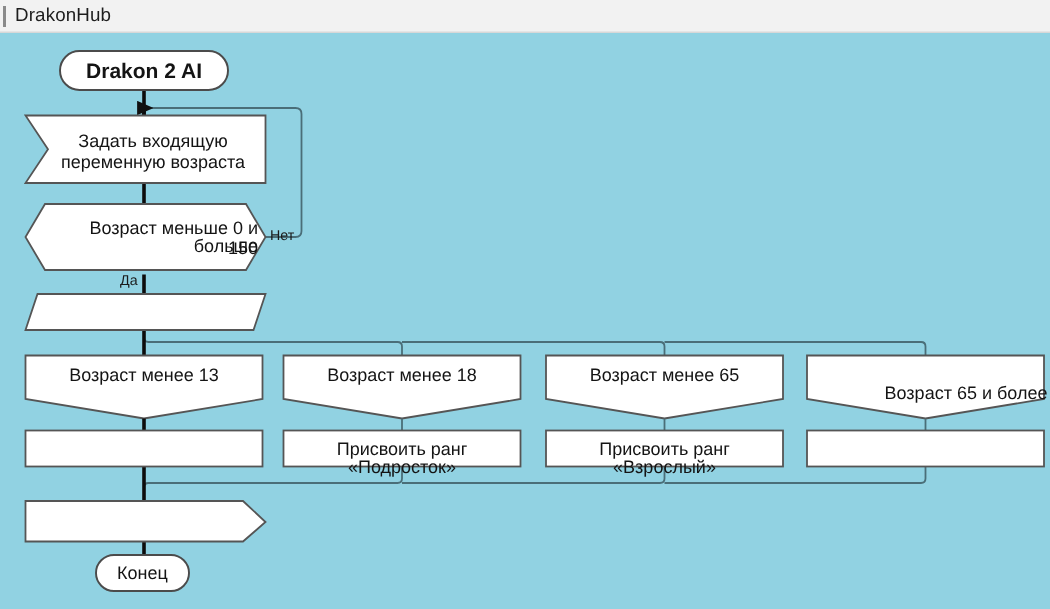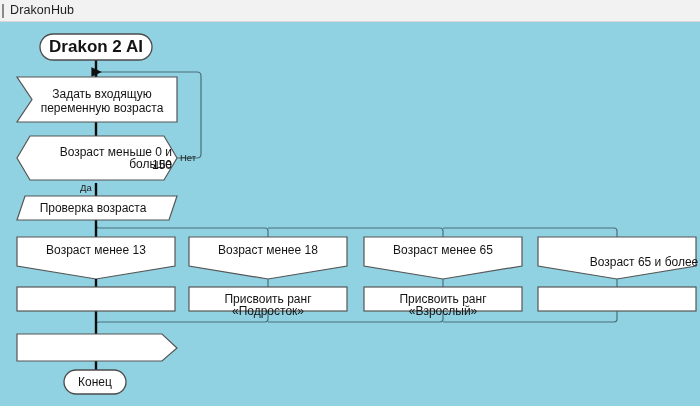--- a/index.html
+++ b/index.html
@@ -66,21 +66,21 @@
   }
   .nodetext {
     position: absolute;
     font-size: 12px;
     color: #141414;
     line-height: 12px;
     text-align: center;
     pointer-events: none;
   }
   .nodetext.left { text-align: right; }
-  .nodetext.title { font-weight: bold; font-size: 17px; line-height: 14px; text-align: center; }
+  .nodetext.title { font-weight: bold; font-size: 14px; line-height: 14px; text-align: center; }
 </style>
 </head>
 <body>
 
 <div id="app">
 
   <div class="titlebar">
     <div class="tb-accent"></div>
     <span class="tb-title">DrakonHub</span>
   </div>
@@ -161,21 +161,20 @@
 
     <div class="nodetext" style="left:32px; top:66px; width:140px;">Задать входящую</div>
     <div class="nodetext" style="left:32px; top:80px; width:140px;">переменную возраста</div>
 
     <div class="nodetext left" style="left:27px; top:124px; width:145px;">Возраст меньше 0 и больше</div>
     <div class="nodetext left" style="left:27px; top:137px; width:145px;">150</div>
 
     <div class="lbl" style="left:80px; top:161px;">Да</div>
     <div class="lbl" style="left:180px; top:131px;">Нет</div>
 
-    <div class="nodetext" style="left:17px; top:180px; width:152px;">Проверка возраста</div>
 
     <div class="nodetext" style="left:17px; top:222px; width:158px;">Возраст менее 13</div>
     <div class="nodetext" style="left:189px; top:222px; width:158px;">Возраст менее 18</div>
     <div class="nodetext" style="left:364px; top:222px; width:158px;">Возраст менее 65</div>
     <div class="nodetext" style="left:565px; top:222px; width:158px;margin-top:12px;">Возраст 65 и более</div>
 
     <div class="nodetext" style="left:189px; top:271px; width:158px;">Присвоить ранг «Подросток»</div>
     <div class="nodetext" style="left:364px; top:271px; width:158px;">Присвоить ранг «Взрослый»</div>
 
 

